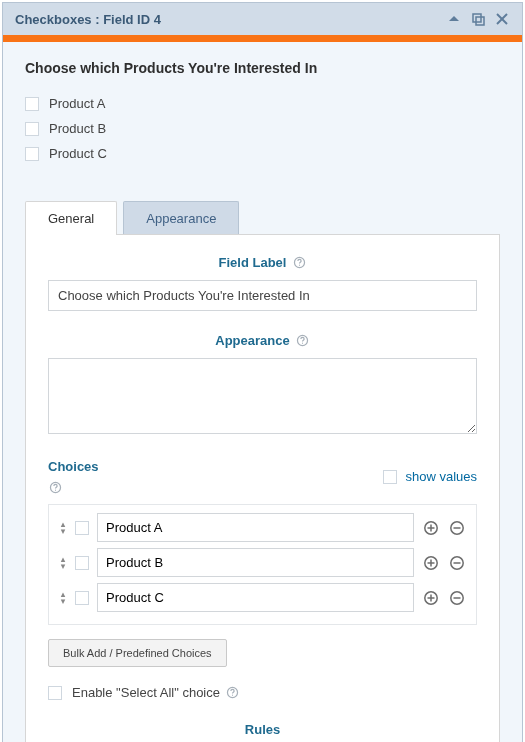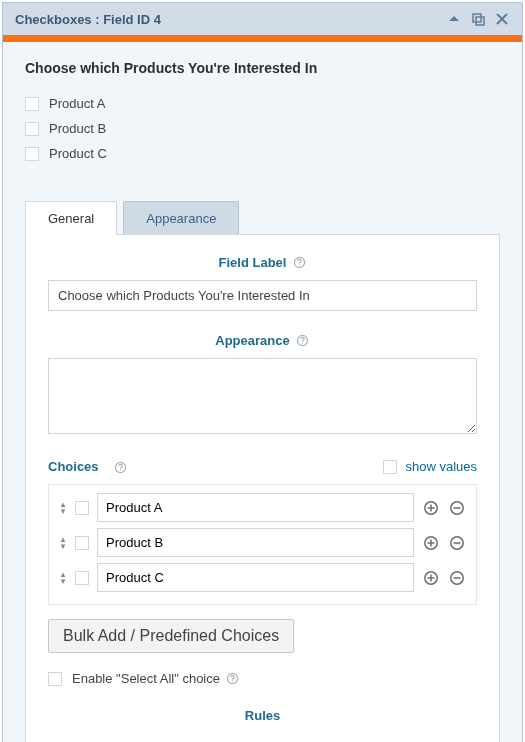--- a/index.html
+++ b/index.html
@@ -36,21 +36,21 @@
   .showvals { display: flex; align-items: center; gap: 8px; font-weight: 400; color: #0369a1; text-align: right; }
 
   .choices-box { border: 1px solid #e4e7ea; padding: 8px 10px 6px 10px; }
   .choice-row { display: flex; align-items: center; gap: 8px; margin-bottom: 6px; }
   .drag-handle { width: 8px; display:flex; flex-direction:column; align-items:center; color:#888; cursor:grab; font-size:9px; line-height:7px; }
   .choice-cb { width: 14px; height: 14px; border: 1px solid #cfd7df; background: #fff; flex-shrink:0; }
   .choice-input { flex: 1; border: 1px solid #d2d6da; padding: 6px 8px; font-size: 13px; font-family: inherit; }
   .row-icon { width: 18px; height: 18px; display:inline-flex; align-items:center; justify-content:center; color:#6d6d6d; cursor:pointer; }
   .row-icon svg { width:16px; height:16px; }
 
-  .bulk-btn { margin-top: 14px; padding: 7px 14px; background: #f3f3f3; border: 1px solid #c9c9c9; font-size: 16px; color: #444; cursor: pointer; font-family: inherit; border-radius:2px; }
+  .bulk-btn { margin-top: 14px; padding: 7px 14px; background: #f3f3f3; border: 1px solid #c9c9c9; font-size: 11px; color: #444; cursor: pointer; font-family: inherit; border-radius:2px; }
 
   .inline-check { display:flex; align-items:center; gap:10px; margin-top: 18px; margin-bottom: 22px; }
   .inline-check .lbl { color:#444; font-size:13px; display:flex; align-items:center; gap:6px; }
 
   .rules-check { display:flex; align-items:center; gap:10px; margin-left: 10px; }
 </style>
 </head>
 <body>
 
 <div class="panel">
@@ -124,21 +124,21 @@
               <path d="M6 6.2c0-1.1.9-2 2-2s2 .9 2 2c0 1-.8 1.3-1.4 1.8-.4.3-.6.7-.6 1.2" fill="none"></path>
               <circle cx="8" cy="11.3" r="0.7" fill="currentColor" stroke="none"></circle>
             </svg>
         </span>
       </div>
       <textarea class="textarea" style=""></textarea>
     </div>
 
     <div class="block">
       <div class="section-label choices-row">
-        <span style="display:flex;align-items:flex-end;gap:15px;">
+        <span style="display:flex;align-items:flex-start;gap:6px;flex-direction:column;">
           <span>Choices</span>
           <span class="help-icon">
             <svg viewBox="0 0 16 16" fill="none" stroke="currentColor" stroke-width="1.5">
                 <circle cx="8" cy="8" r="6.2"></circle>
                 <path d="M6 6.2c0-1.1.9-2 2-2s2 .9 2 2c0 1-.8 1.3-1.4 1.8-.4.3-.6.7-.6 1.2" fill="none"></path>
                 <circle cx="8" cy="11.3" r="0.7" fill="currentColor" stroke="none"></circle>
               </svg>
           </span>
         </span>
         <span class="showvals">

